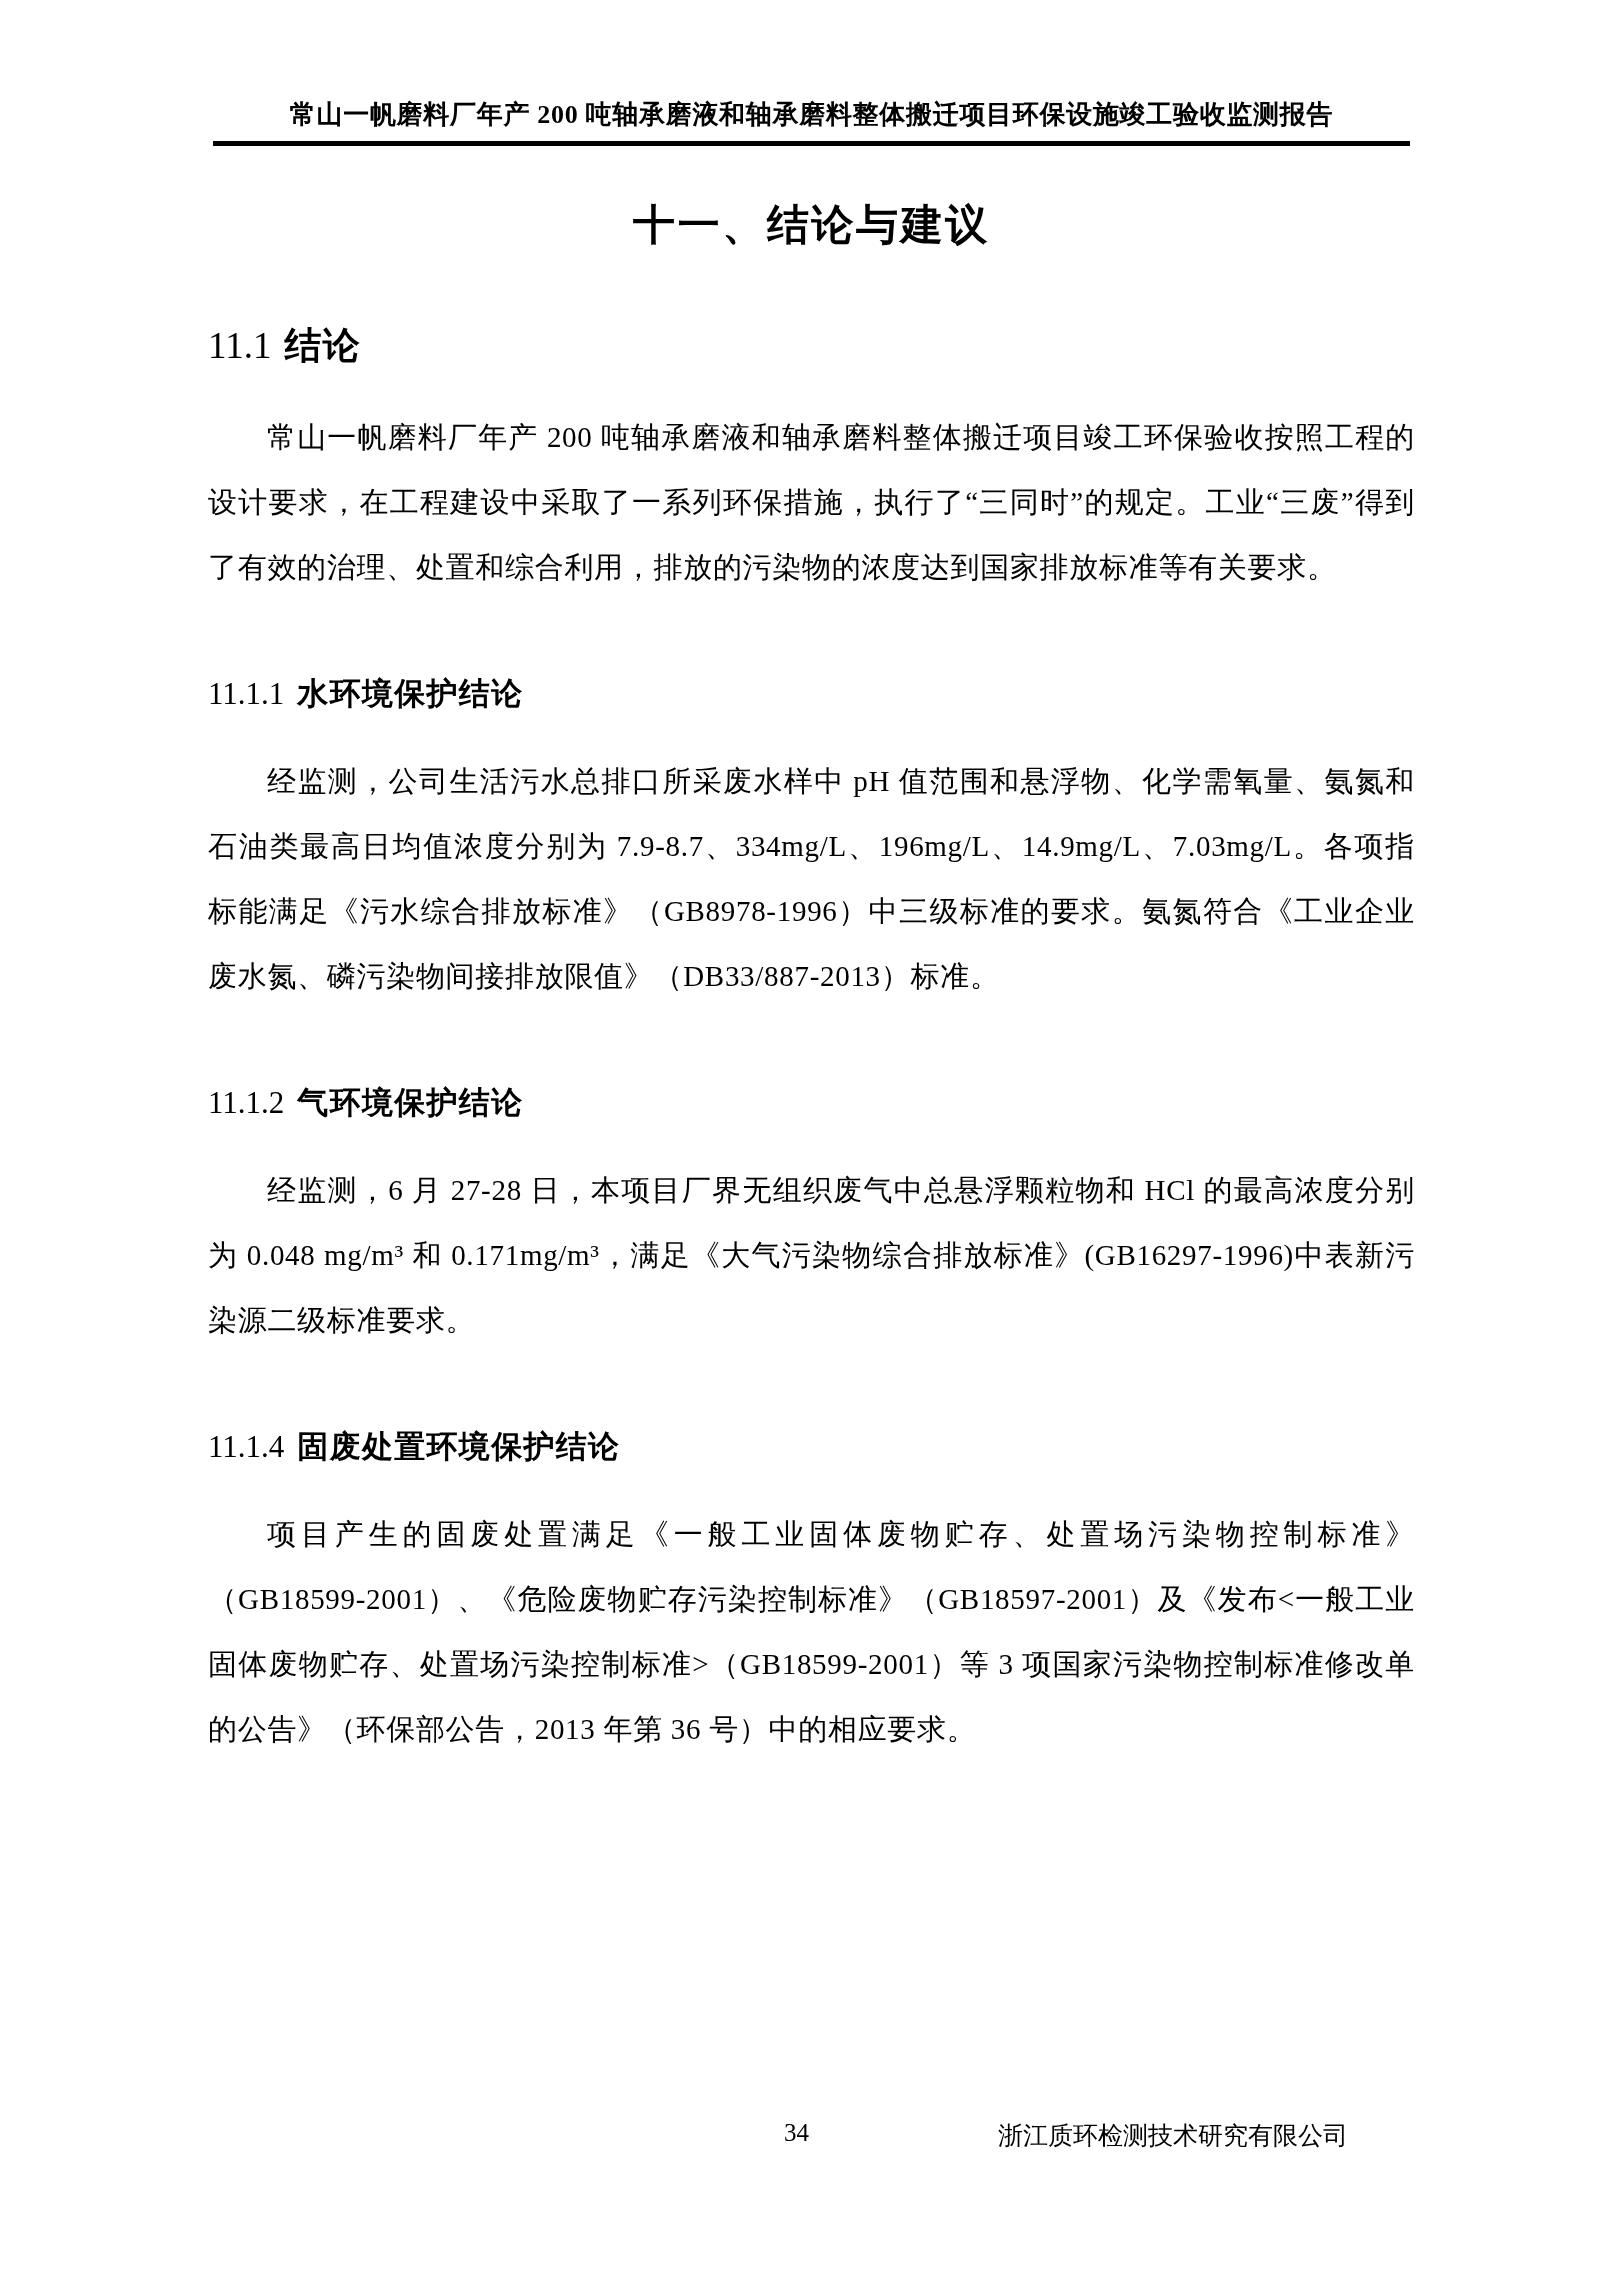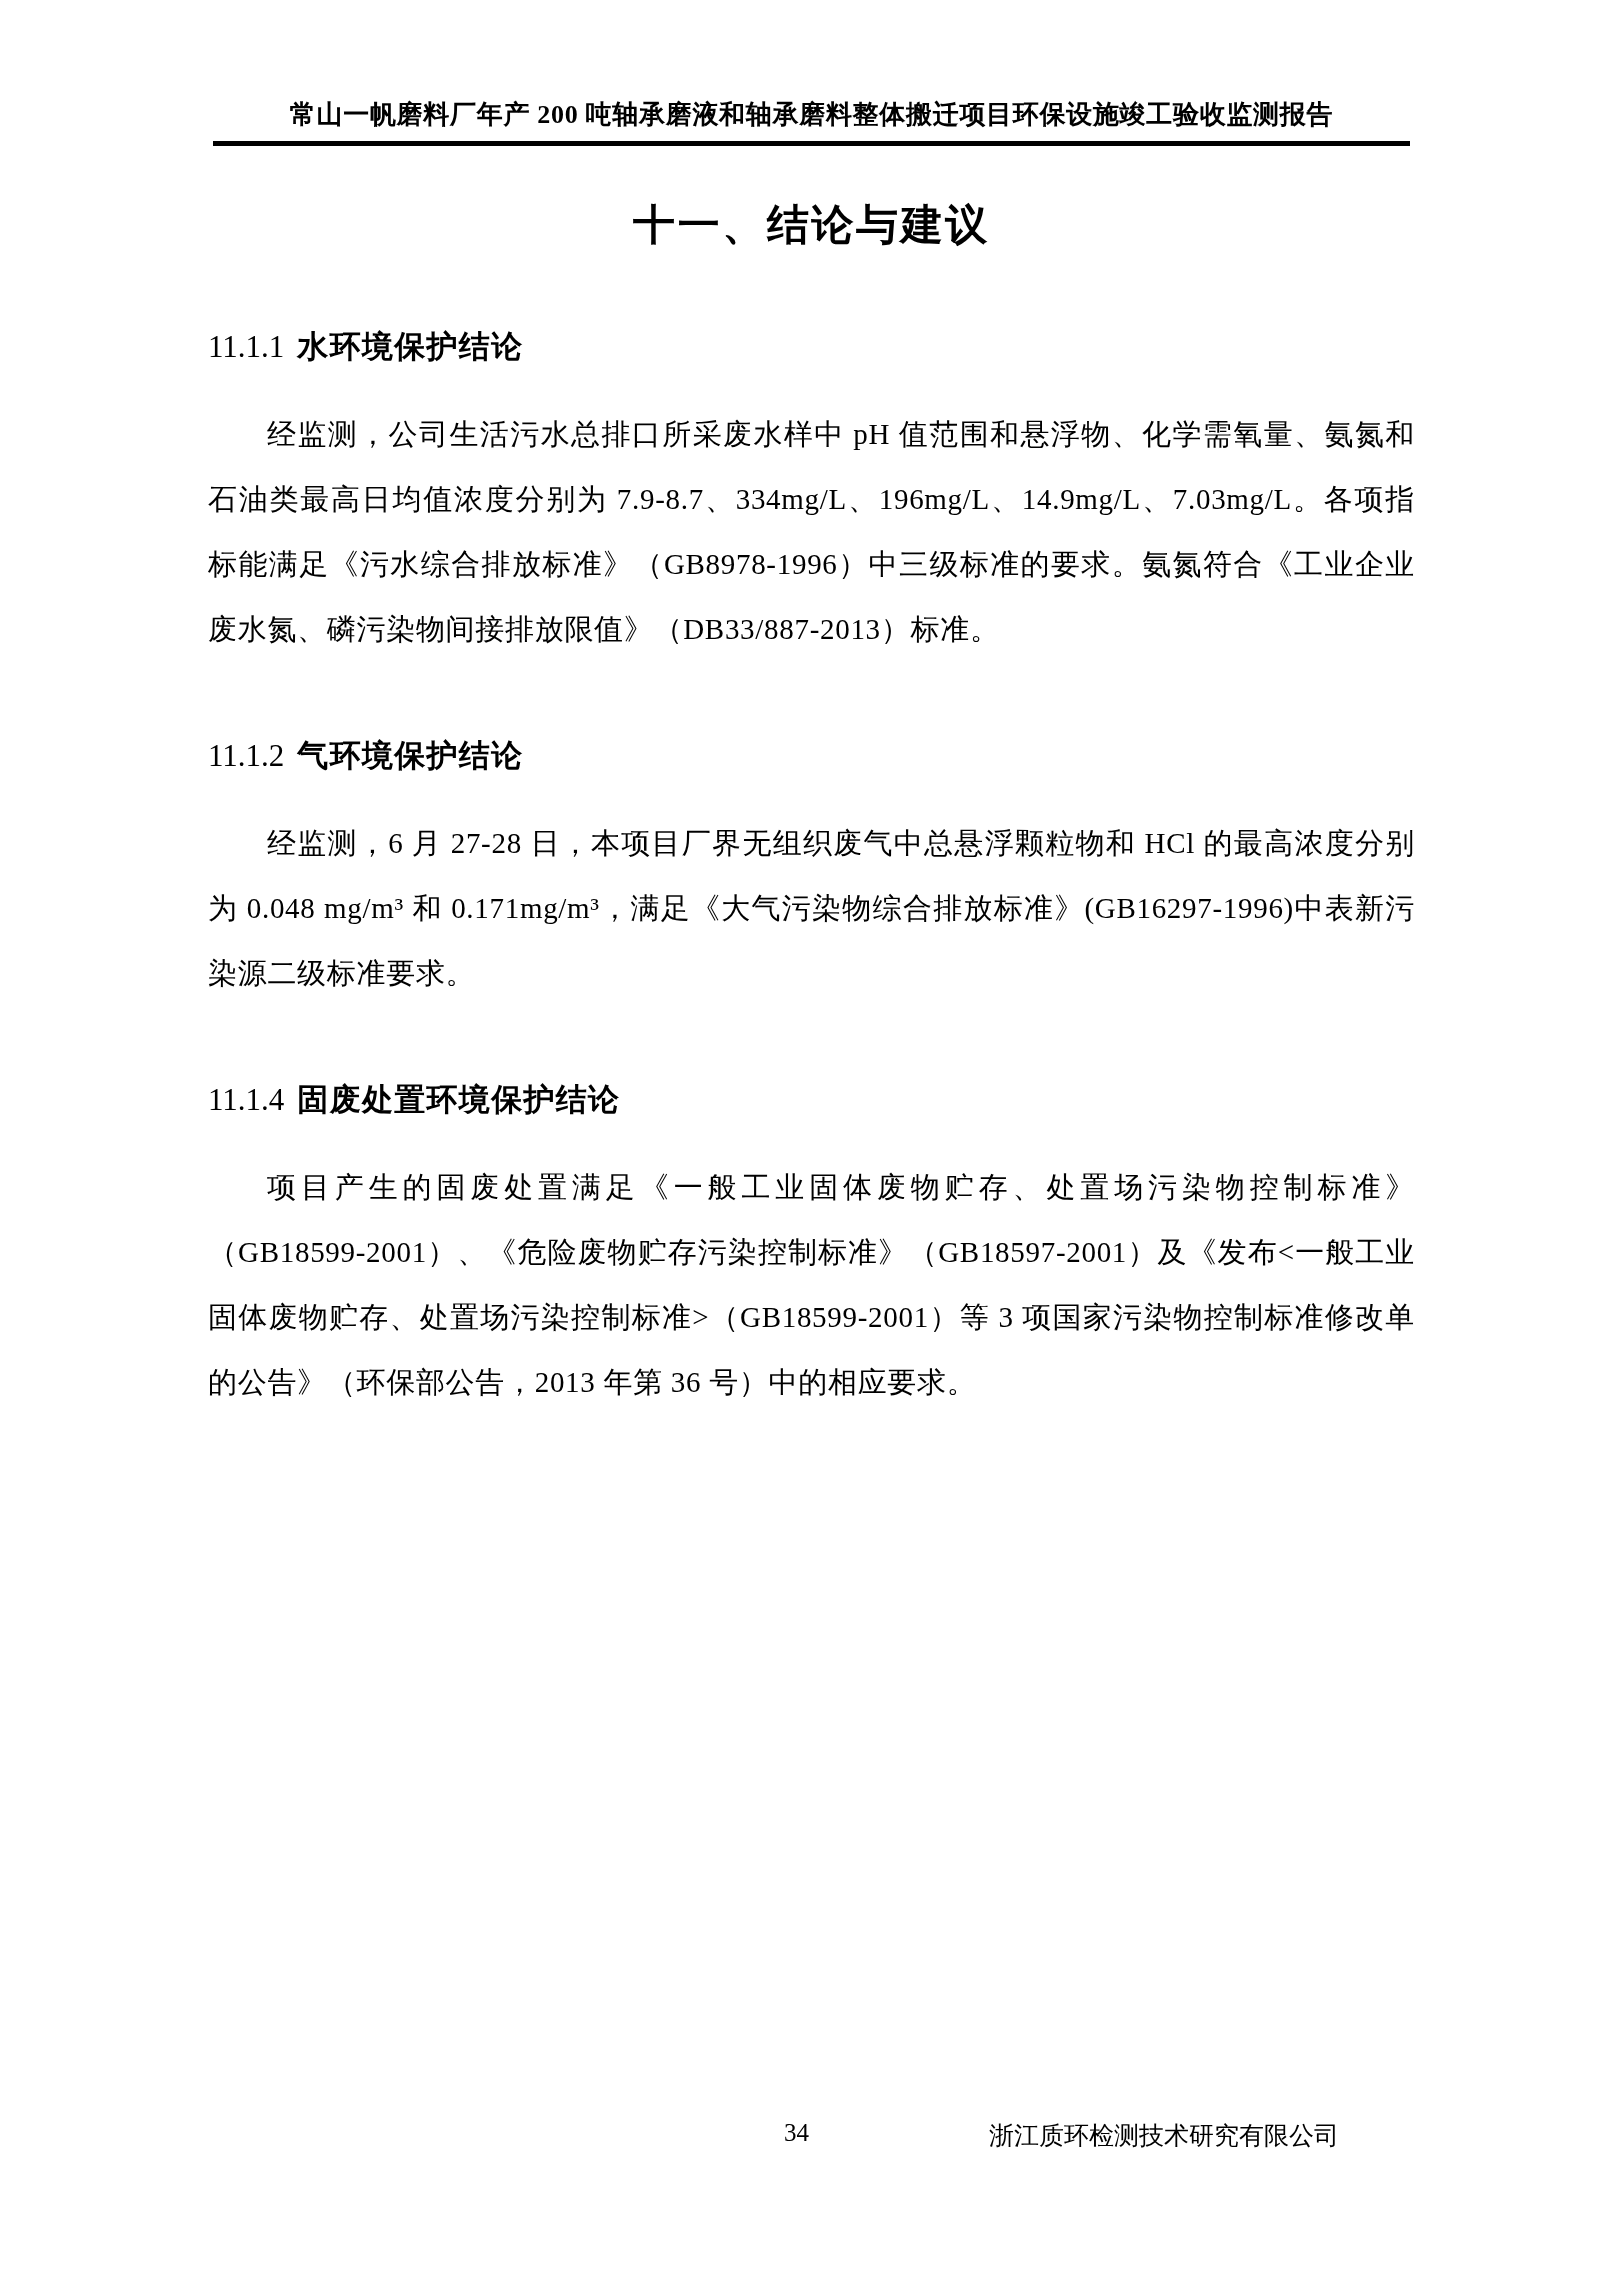--- a/index.html
+++ b/index.html
@@ -76,37 +76,43 @@
     font-size: 25px;
   }
   .page-num {
     position: absolute;
     left: 0;
     right: 0;
     text-align: center;
   }
   .company {
     position: absolute;
-    right: 254px;
+    right: 245px;
     white-space: nowrap;
   }
 </style>
 </head>
 <body>
 
 <div class="page">
 
   <header class="header">
     <span class="running-title">常山一帆磨料厂年产 200 吨轴承磨液和轴承磨料整体搬迁项目环保设施竣工验收监测报告</span>
   </header>
 
   <main class="content">
 
     <h1 class="doc-title">十一、结论与建议</h1>
 
+    <section>
+      <h2 class="sec">
+        <span class="h-num">11.1</span><span class="h-text">结论</span>
+      </h2>
+      <p class="para">常山一帆磨料厂年产 200 吨轴承磨液和轴承磨料整体搬迁项目竣工环保验收按照工程的设计要求，在工程建设中采取了一系列环保措施，执行了“三同时”的规定。工业“三废”得到了有效的治理、处置和综合利用，排放的污染物的浓度达到国家排放标准等有关要求。</p>
+    </section>
 
     <section>
       <h3 class="sec">
         <span class="h-num">11.1.1</span><span class="h-text">水环境保护结论</span>
       </h3>
       <p class="para">经监测，公司生活污水总排口所采废水样中 pH 值范围和悬浮物、化学需氧量、氨氮和石油类最高日均值浓度分别为 7.9-8.7、334mg/L、196mg/L、14.9mg/L、7.03mg/L。各项指标能满足《污水综合排放标准》（GB8978-1996）中三级标准的要求。氨氮符合《工业企业废水氮、磷污染物间接排放限值》（DB33/887-2013）标准。</p>
     </section>
 
     <section>
       <h3 class="sec">

